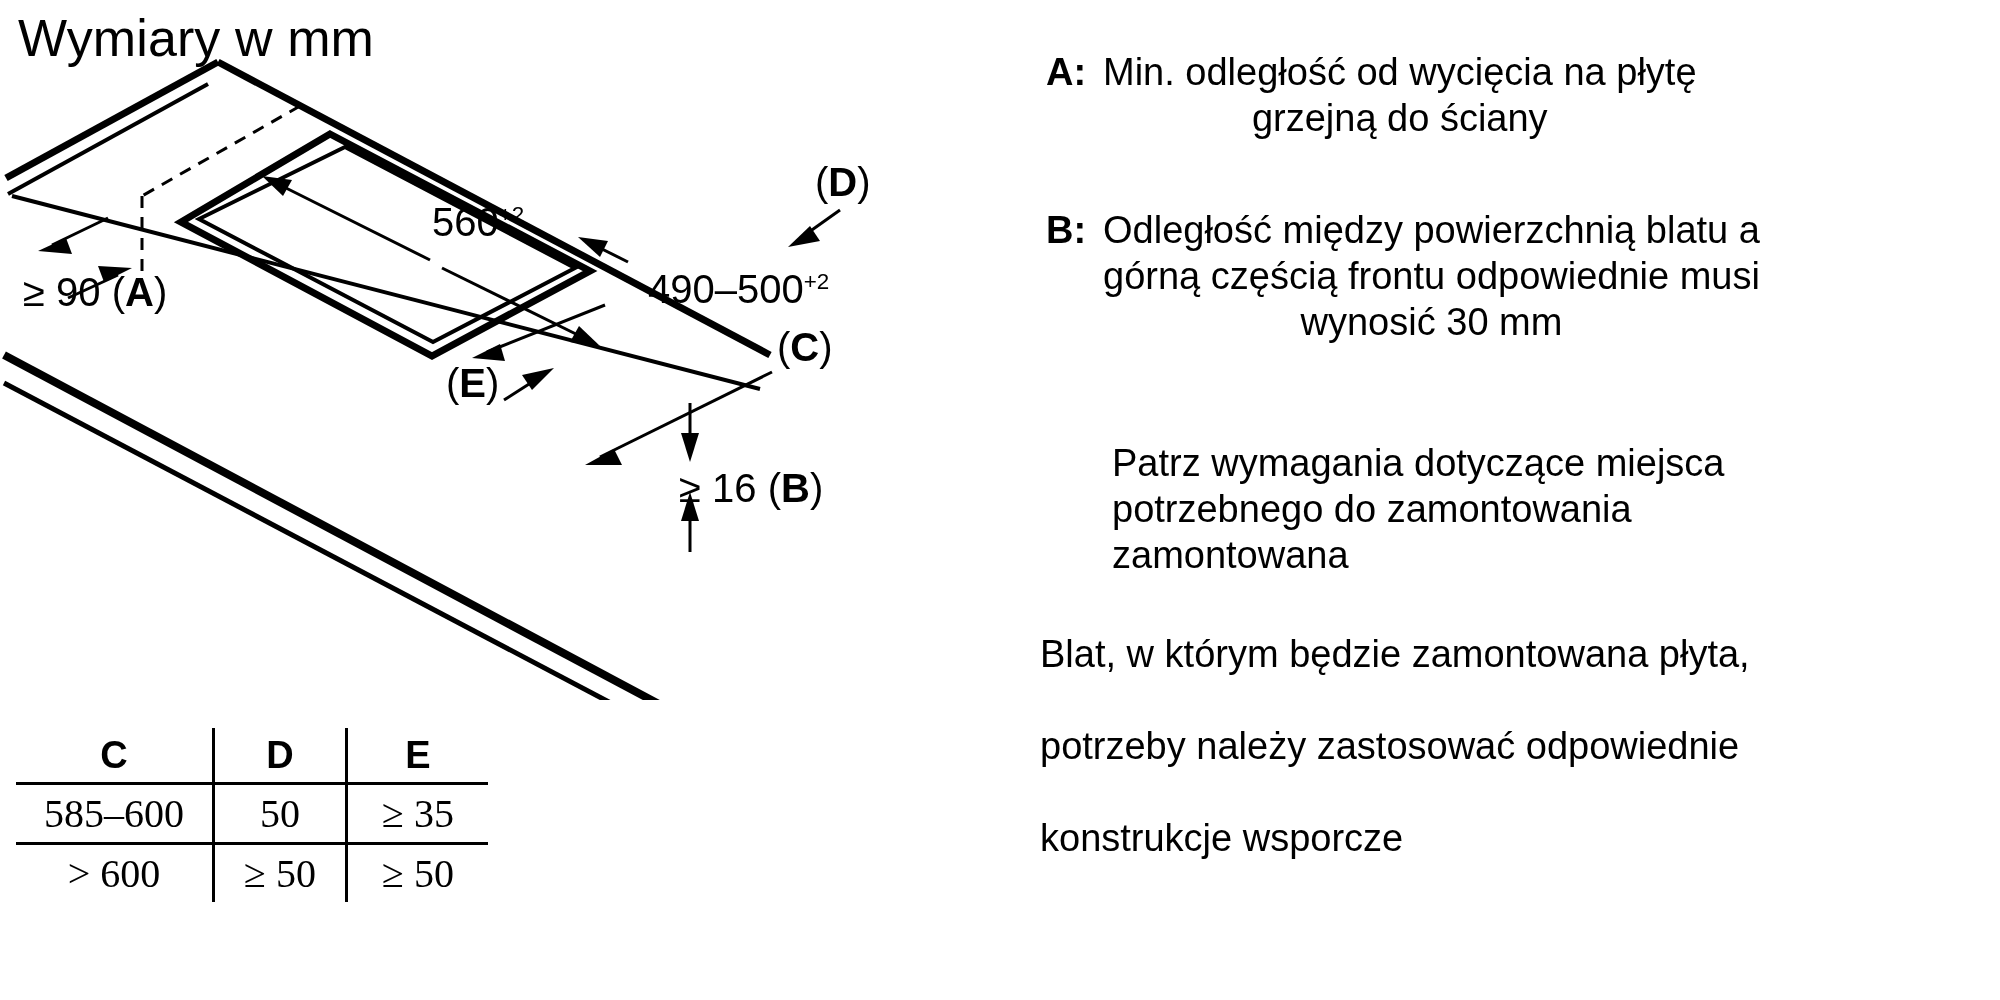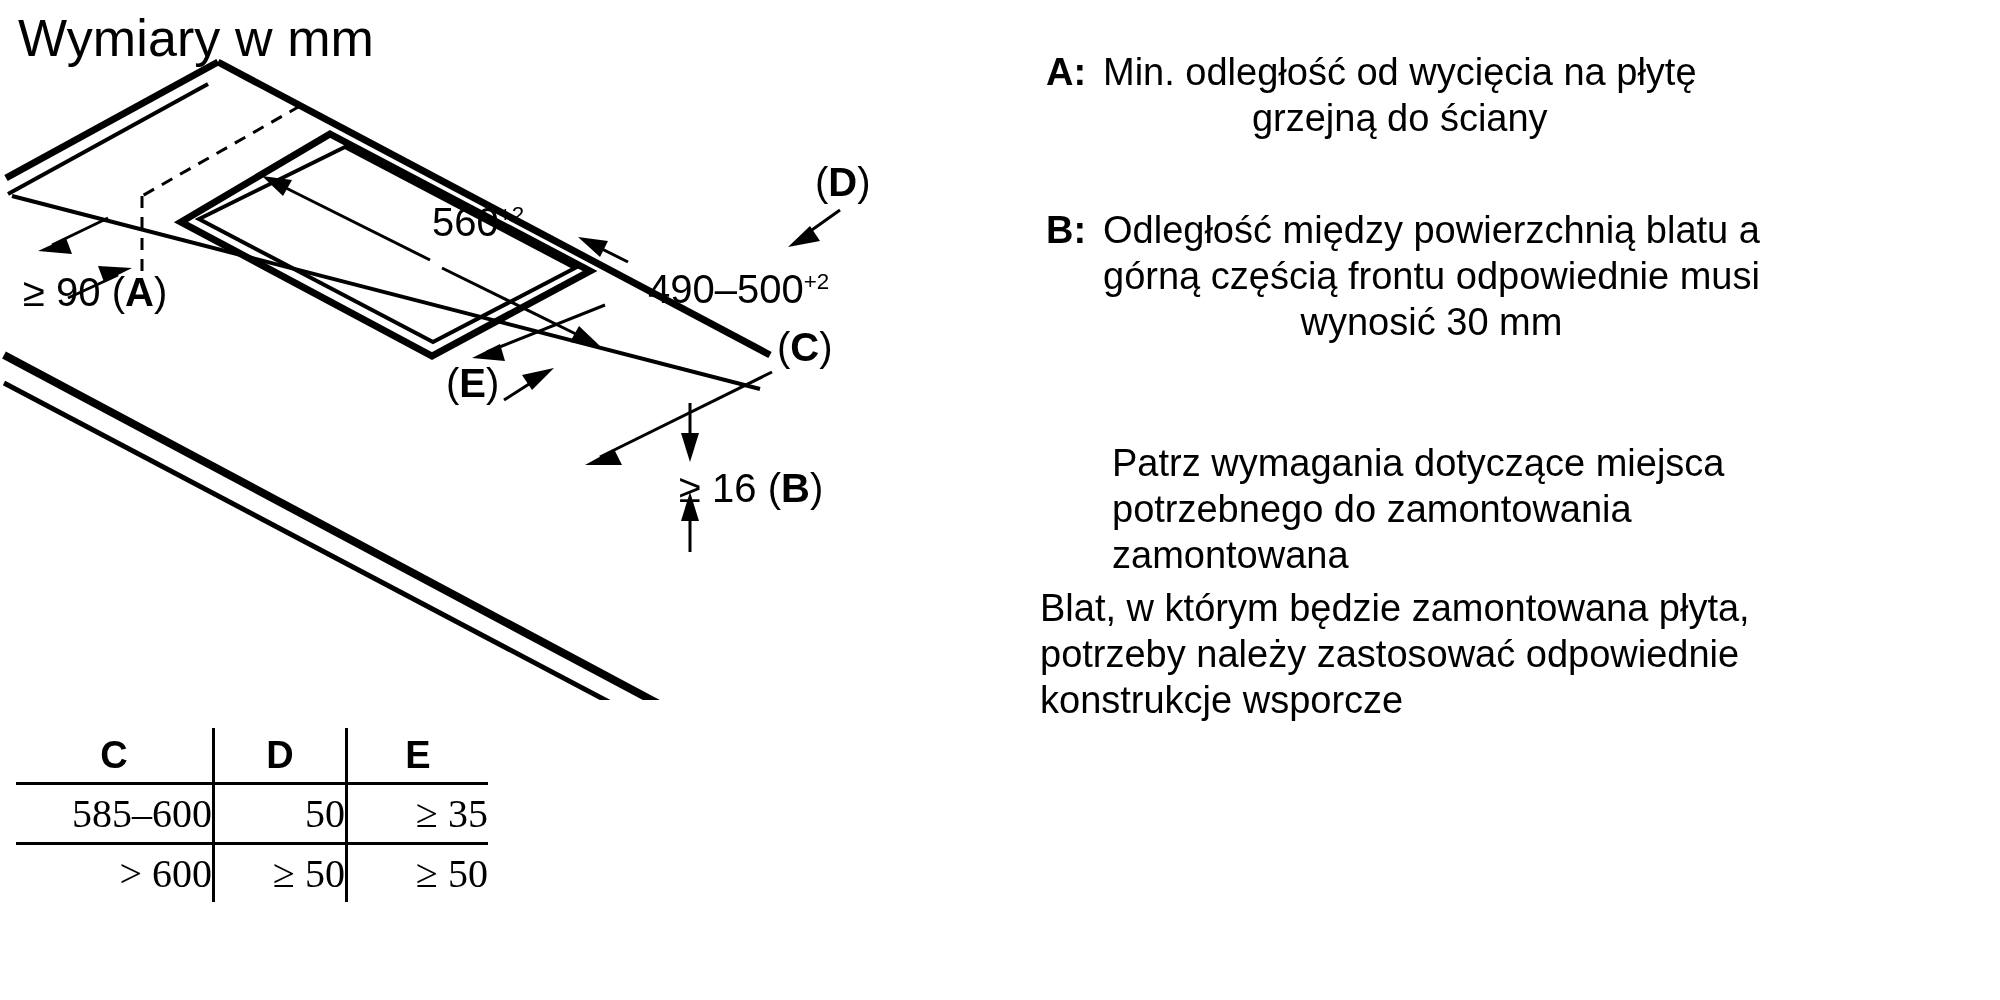--- a/index.html
+++ b/index.html
@@ -41,21 +41,21 @@
   .note{position:absolute;font-size:38px;line-height:46px;}
   .note .key{font-weight:bold;position:absolute;left:0;top:0;}
   .note .body{display:block;margin-left:57px;text-align:center;}
   .note p{margin:0;white-space:nowrap;}
 
   #note-a{left:6px;top:49px;}
   #note-b{left:6px;top:207px;}
   #note-see{left:52px;top:440px;margin-left:20px;}
   #note-see p{white-space:nowrap;}
   #note-load{left:0px;top:585px;}
-  #note-load p{white-space:nowrap;}
+  #note-load p{white-space:nowrap;margin-top:46px;}
 
   
   #spec-table{
     position:absolute;left:16px;top:728px;
     border-collapse:collapse;
   }
   #spec-table th,#spec-table td{
     padding:0;
     text-align:center;
     vertical-align:middle;
@@ -65,21 +65,20 @@
     font-family:"Liberation Sans", sans-serif;
     font-weight:bold;font-size:38px;
     border-bottom:3px solid #000;
     border-right:3px solid #000;
     height:54px;
   }
   #spec-table td{
     font-family:"Liberation Serif", serif;
     font-weight:400;font-size:40px;
     border-right:3px solid #000;
-    text-align:right;
   }
   #spec-table tbody tr:first-child td{border-bottom:3px solid #000;}
   #spec-table th:last-child,#spec-table td:last-child{border-right:none;}
   #spec-table .col-c{width:196px;}
   #spec-table .col-d{width:130px;}
   #spec-table .col-e{width:140px;}
 </style>
 </head>
 <body>
 

